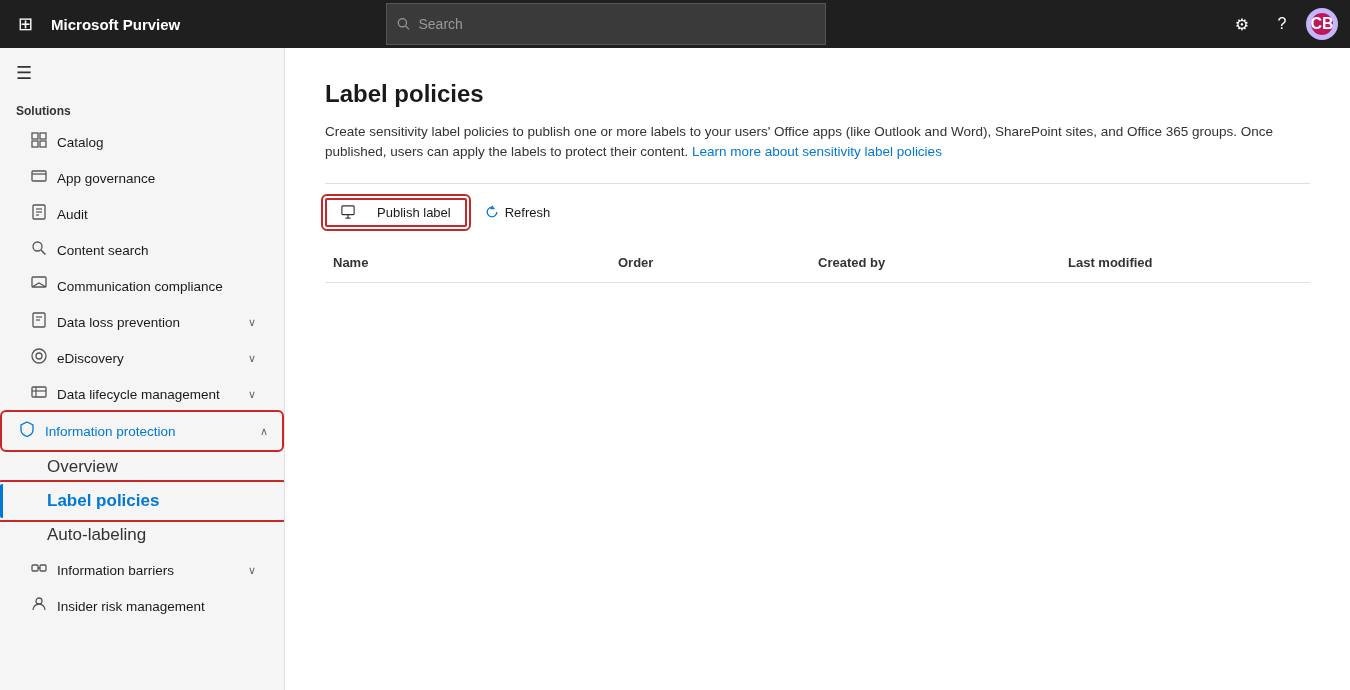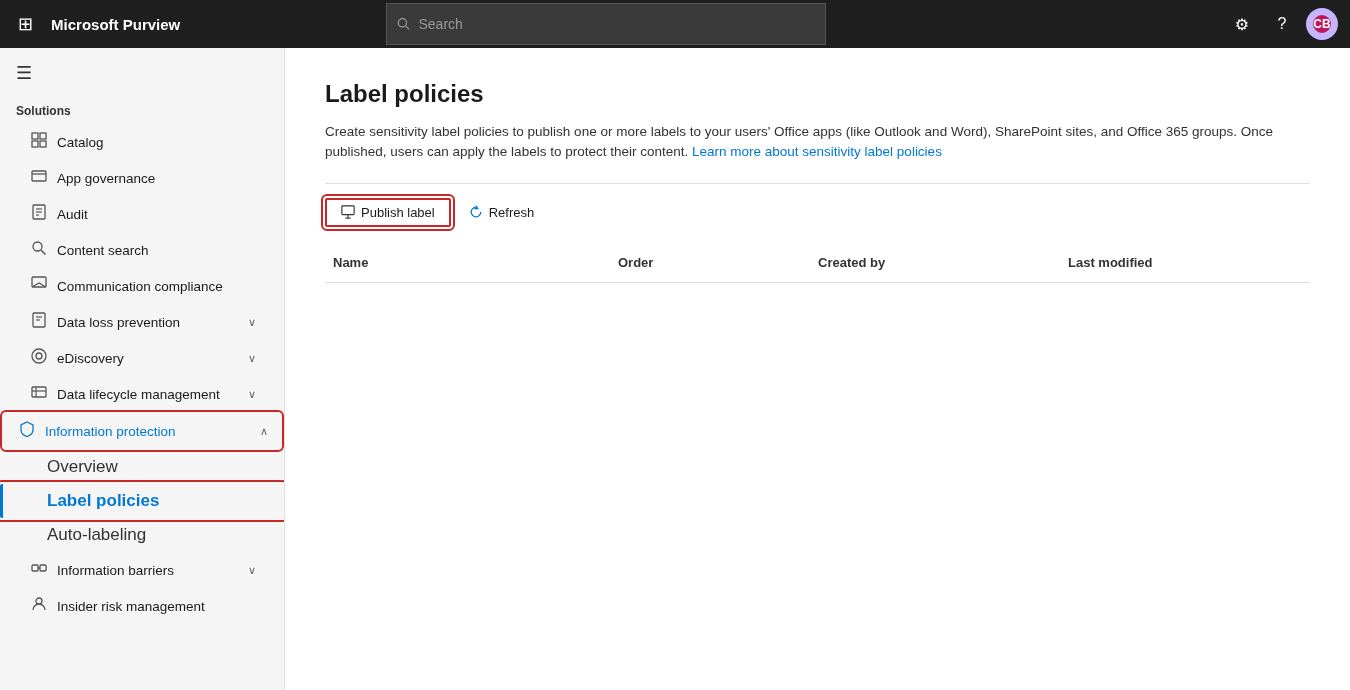--- a/index.html
+++ b/index.html
@@ -60,26 +60,26 @@
       color: #fff;
       font-size: 16px;
       cursor: pointer;
       padding: 6px;
       border-radius: 50%;
       width: 32px; height: 32px;
       display: flex; align-items: center; justify-content: center;
     }
     .topnav-avatar {
       background: #be185d;
-      border: 7px solid #c4b5fd;
+      border: 5px solid #c4b5fd;
       border-radius: 50%;
       width: 32px; height: 32px;
       display: flex; align-items: center; justify-content: center;
       color: #fff;
-      font-size: 12px;
+      font-size: 16px;
       font-weight: 600;
       cursor: pointer;
     }
 
     
     .main-layout {
       display: flex;
       flex: 1;
       overflow: hidden;
     }
@@ -166,21 +166,21 @@
     .divider { border: none; border-top: 1px solid #e0e0e0; margin: 18px 0 14px 0; }
     .toolbar {
       display: flex;
       align-items: center;
       gap: 8px;
       margin-bottom: 16px;
     }
     .btn-publish {
       display: flex;
       align-items: center;
-      gap: 6px;
+      gap: 22px;
       border: 2px solid #c62828;
       background: #fff;
       color: #1a1a1a;
       padding: 5px 14px;
       border-radius: 3px;
       cursor: pointer;
       font-size: 13px;
       font-weight: 500;
     }
     .btn-refresh {

